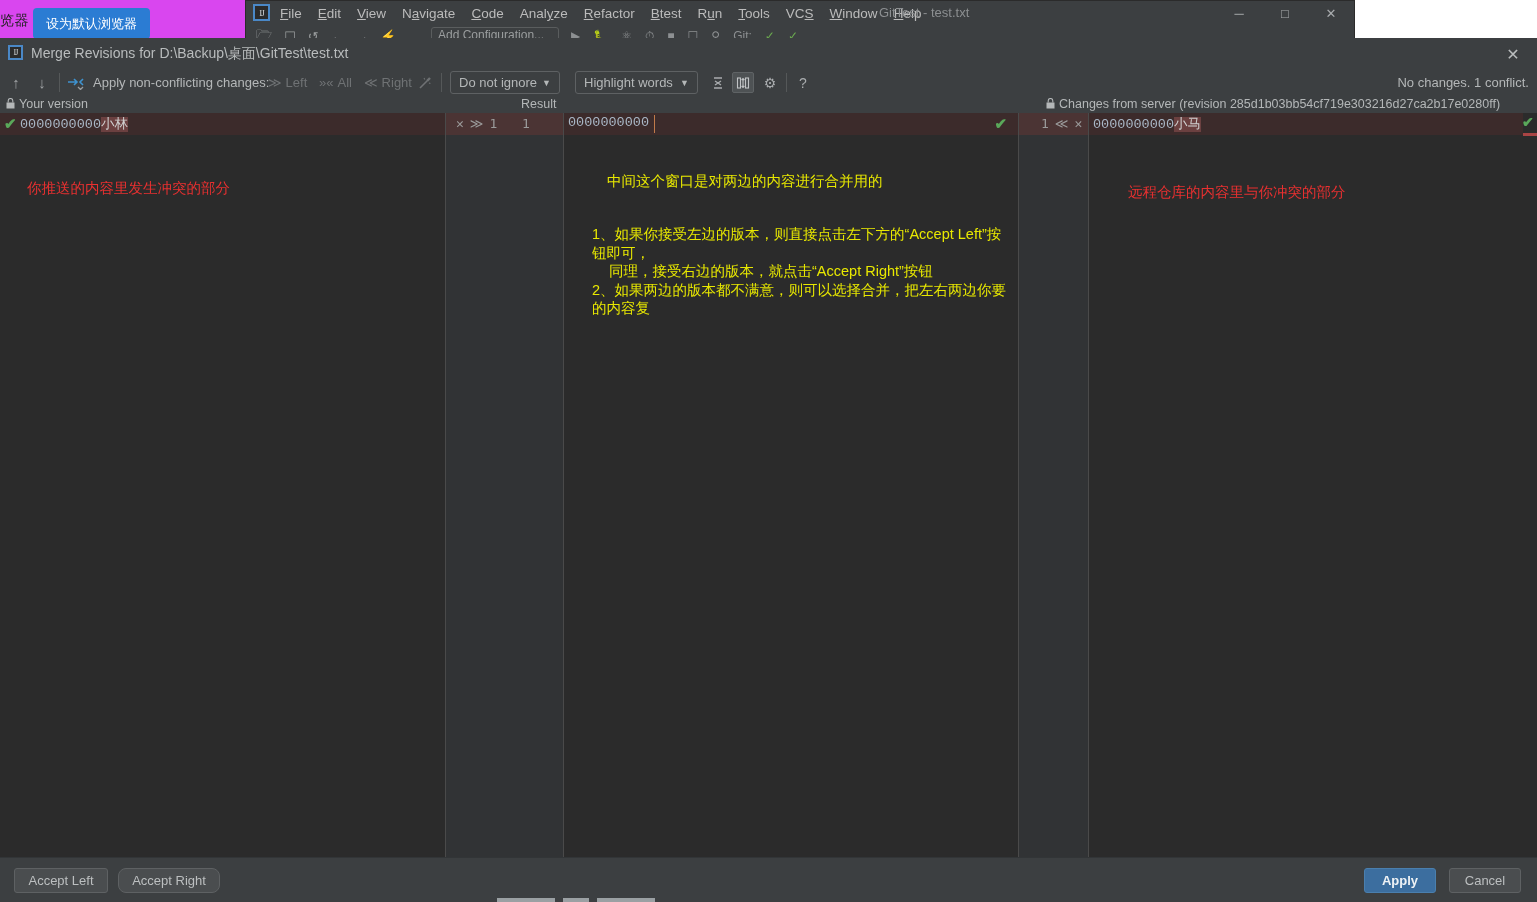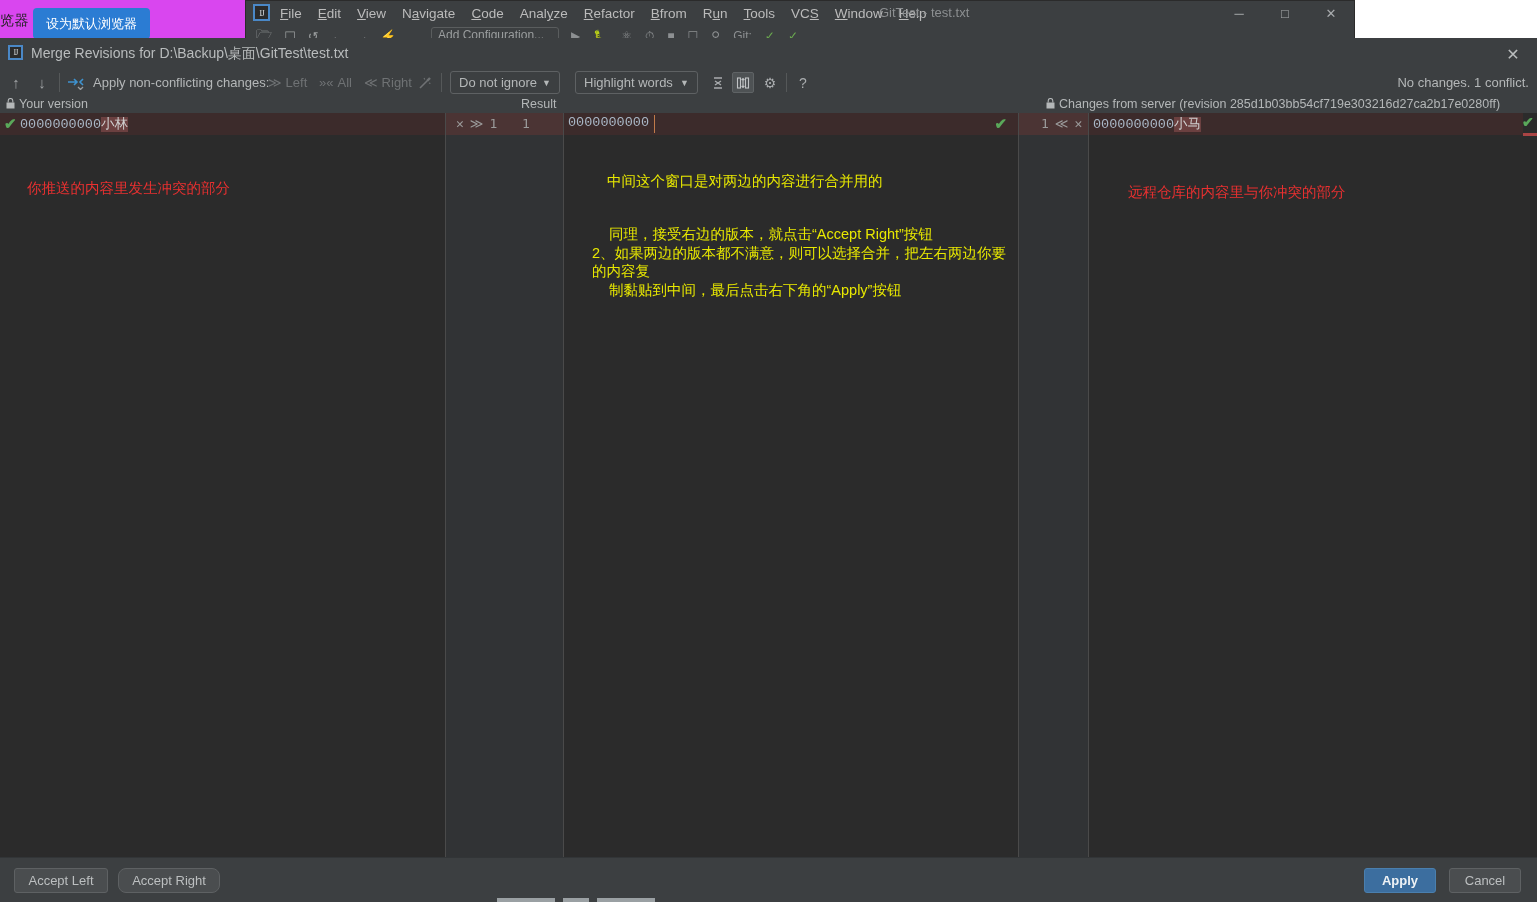--- a/index.html
+++ b/index.html
@@ -469,21 +469,21 @@
     <div class="idea-titlebar">
       <div class="ij-logo">IJ</div>
       <div class="idea-menubar">
         <div class="menu-item"><span></span><span class="mn">F</span><span>ile</span></div>
         <div class="menu-item"><span></span><span class="mn">E</span><span>dit</span></div>
         <div class="menu-item"><span></span><span class="mn">V</span><span>iew</span></div>
         <div class="menu-item"><span>N</span><span class="mn">a</span><span>vigate</span></div>
         <div class="menu-item"><span></span><span class="mn">C</span><span>ode</span></div>
         <div class="menu-item"><span>Anal</span><span class="mn">y</span><span>ze</span></div>
         <div class="menu-item"><span></span><span class="mn">R</span><span>efactor</span></div>
-        <div class="menu-item"><span></span><span class="mn">B</span><span>from</span></div>
+        <div class="menu-item"><span></span><span class="mn">B</span><span>test</span></div>
         <div class="menu-item"><span>R</span><span class="mn">u</span><span>n</span></div>
         <div class="menu-item"><span></span><span class="mn">T</span><span>ools</span></div>
         <div class="menu-item"><span>VC</span><span class="mn">S</span><span></span></div>
         <div class="menu-item"><span></span><span class="mn">W</span><span>indow</span></div>
         <div class="menu-item"><span></span><span class="mn">H</span><span>elp</span></div>
       </div>
       <div class="idea-title-text">GitTest - test.txt</div>
       <div class="win-controls">
         <div class="wc">─</div>
         <div class="wc">□</div>
@@ -626,23 +626,23 @@
         <div class="pane-border-r"></div>
       </div>
 
       <div class="pane pane-mid">
         <div class="conflict-row"></div>
         <div class="code-line" style="left:4px;">0000000000</div>
         <div class="cursor-bar" style="left:90px;"></div>
         <div class="check-green" style="right:12px; top:2px;">✔</div>
         <div class="annot-yellow" style="left:43px; top:59px;">中间这个窗口是对两边的内容进行合并用的</div>
         <div class="annot-yellow" style="left:28px; top:112px; width:420px;">
+          <span class="num-line">1、如果你接受左边的版本，则直接点击左下方的“Accept Left”按钮即可，</span>
           <span class="indent">同理，接受右边的版本，就点击“Accept Right”按钮</span>
           <span class="num-line">2、如果两边的版本都不满意，则可以选择合并，把左右两边你要的内容复</span>
-          <span class="indent">制黏贴到中间，最后点击右下角的“Apply”按钮</span>
         </div>
         <div class="pane-border-r"></div>
       </div>
 
       <div class="pane gutter-right">
         <div class="conflict-row gut"></div>
         <div class="gut-mark" style="left:22px;">
           <span>1</span>
           <span>≪</span>
           <span>✕</span>

